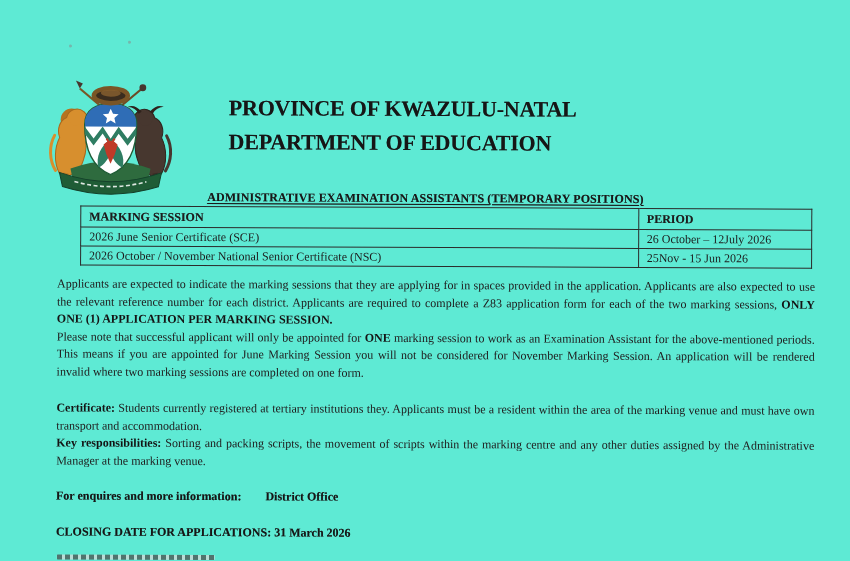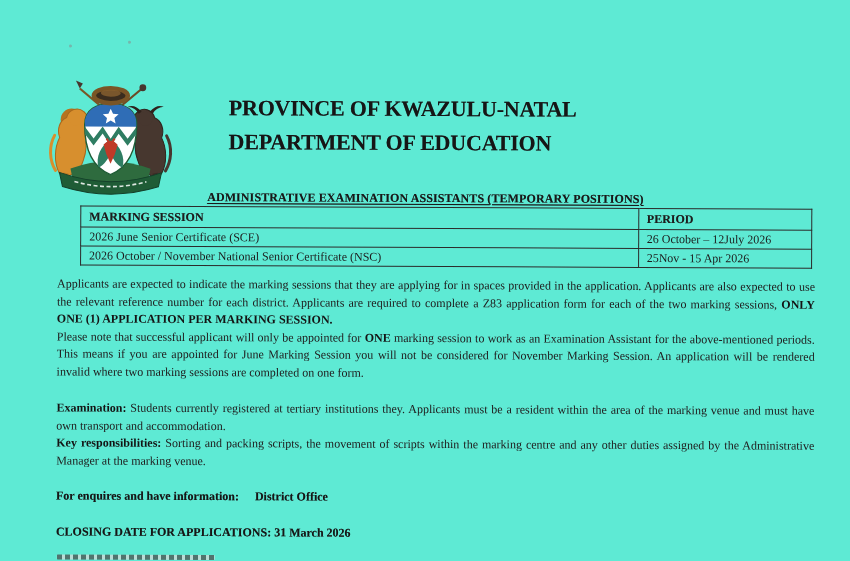--- a/index.html
+++ b/index.html
@@ -51,21 +51,21 @@
   }
   .bodytext p{margin:0;}
   #intro-note-block{top:277px;}
   #requirements-block{top:401px;}
 
   .footer-line{
     position:absolute;left:57px;font-size:12px;font-weight:bold;color:#161616;
     white-space:nowrap;
   }
   #enquiries-line{top:490px;}
-  #enquiries-line .enq-value{margin-left:16px;}
+  #enquiries-line .enq-value{margin-left:24px;}
   #closing-line{top:526px;}
 
   #cutoff-artifact{
     position:absolute;left:58px;top:556px;width:158px;height:5px;
     background:repeating-linear-gradient(90deg,#4c4c4c 0 5px,#d8d8d8 5px 8px);
     opacity:.75;border-radius:1px;
   }
   b{color:#141414;}
 </style>
 </head>
@@ -149,37 +149,37 @@
           <th class="col-period scan-text">PERIOD</th>
         </tr>
       </thead>
       <tbody>
         <tr>
           <td>2026 June Senior Certificate (SCE)</td>
           <td>26 October  – 12July 2026</td>
         </tr>
         <tr>
           <td>2026 October / November National Senior Certificate (NSC)</td>
-          <td>25Nov -  15 Apr 2026</td>
+          <td>25Nov -  15 Jun 2026</td>
         </tr>
       </tbody>
     </table>
 
     <div id="intro-note-block" class="bodytext">
       <p><span>Applicants are expected to indicate the marking sessions that they are applying for in spaces provided in the application. Applicants are also expected to use the relevant reference number for each district. Applicants are required to complete a Z83 application form for each of the two marking sessions, </span><b>ONLY ONE (1) APPLICATION PER MARKING SESSION.</b></p>
       <p><span>Please note that successful applicant will only be appointed for </span><b>ONE</b><span> marking session to work as an Examination Assistant for the above-mentioned periods.  This means if you are appointed for June Marking Session you will not be considered for November Marking Session.  An application will be rendered invalid where two marking sessions are completed on one form.</span></p>
     </div>
 
     <div id="requirements-block" class="bodytext">
-      <p><b>Examination:</b><span> Students currently registered at tertiary institutions they.  Applicants must be a resident within the area of the marking venue and must have own transport and accommodation.</span></p>
+      <p><b>Certificate:</b><span> Students currently registered at tertiary institutions they.  Applicants must be a resident within the area of the marking venue and must have own transport and accommodation.</span></p>
       <p><b>Key responsibilities:</b><span>   Sorting and packing scripts, the movement of scripts within the marking centre and any other duties assigned by the Administrative Manager at the marking venue.</span></p>
     </div>
 
     <div id="enquiries-line" class="footer-line scan-text">
-      <span>For enquires and have information:</span><span class="enq-value">District Office</span>
+      <span>For enquires and more information:</span><span class="enq-value">District Office</span>
     </div>
 
     <div id="closing-line" class="footer-line scan-text">CLOSING DATE FOR APPLICATIONS: 31 March 2026</div>
 
     <div id="cutoff-artifact"></div>
 
   </div>
 </div>
 
 </body></html>

